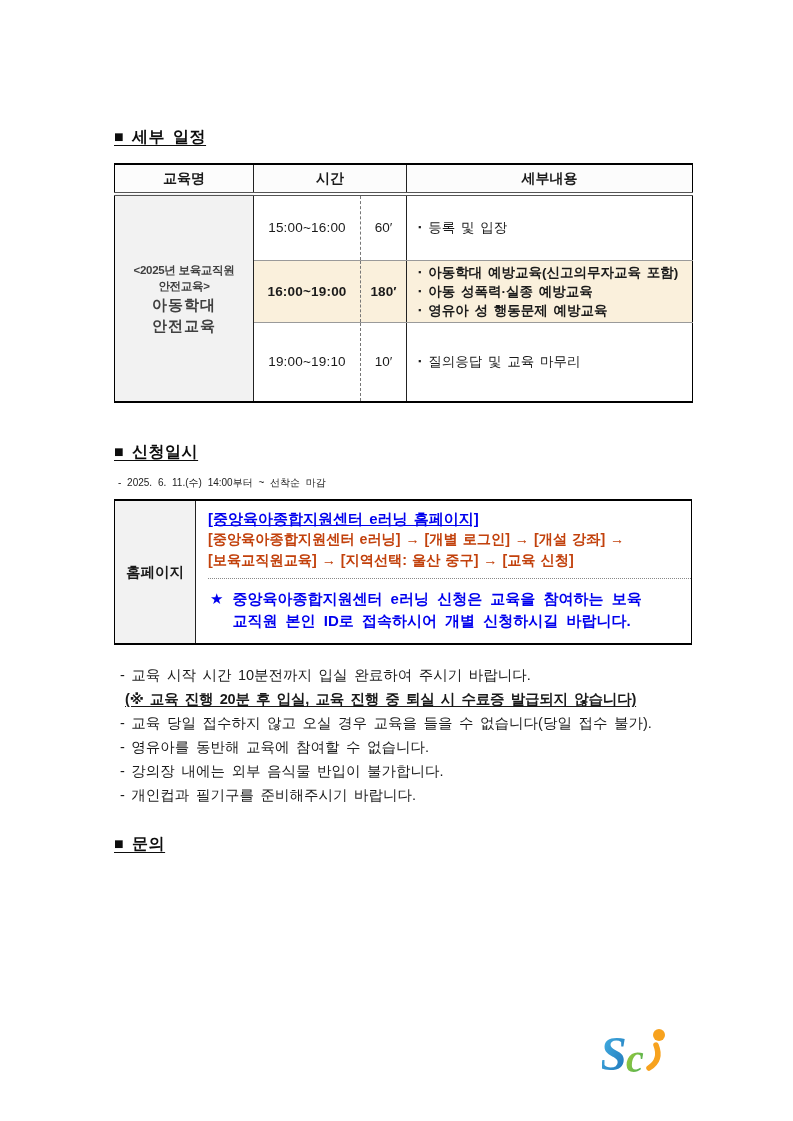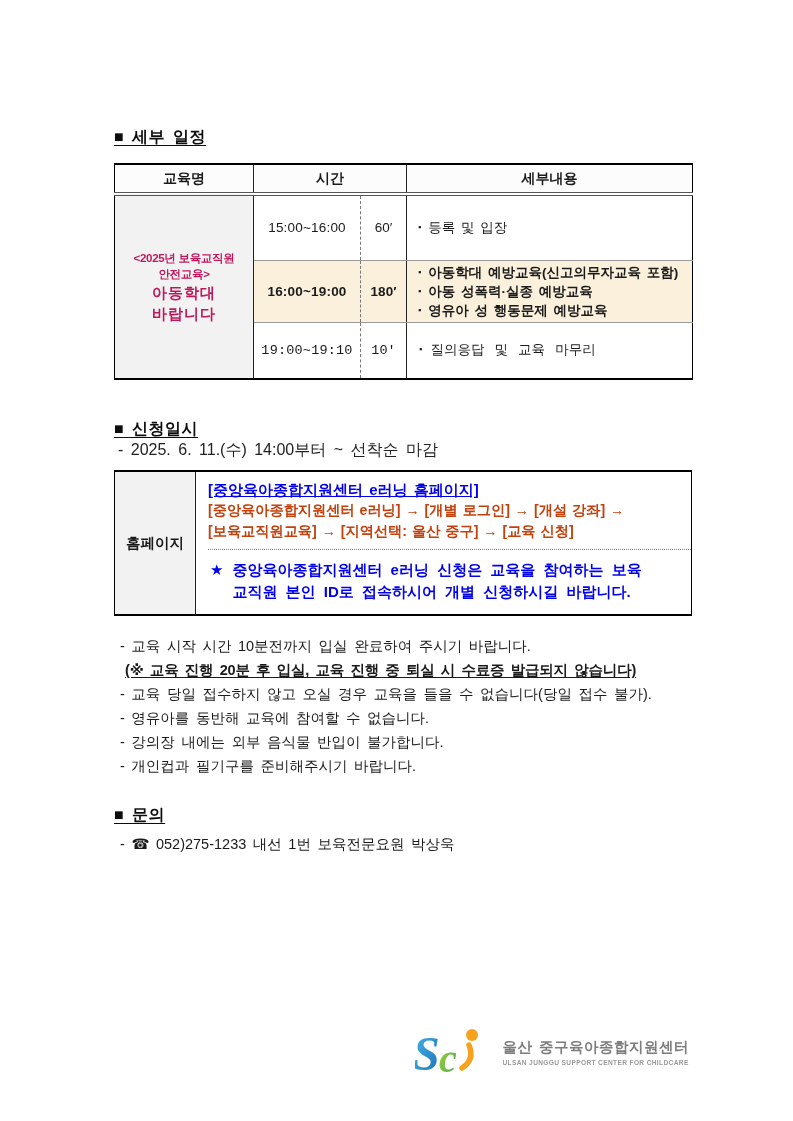--- a/index.html
+++ b/index.html
@@ -31,39 +31,39 @@
   }
   .sched th {
     height:30px; font-size:14px; font-weight:bold; text-align:center;
     background:#fcfcfc; border-bottom:4px double #555;
     word-spacing:3px;
   }
   .sched th.b-r, .sched td.b-r { border-right:1.2px solid #222; }
   .sched td { font-size:13.5px; vertical-align:middle; }
   .td-course {
     background:#f2f2f2; text-align:center; font-weight:bold;
-    color:#be185d;
+    color:#404040;
   }
   .course-small { font-size:11.5px; line-height:16px; letter-spacing:-0.3px; }
   .course-big { font-size:15px; line-height:21px; letter-spacing:1px; }
   .td-time { text-align:center; letter-spacing:0.2px; }
   .td-dur { text-align:center; border-left:1px dashed #777; }
   .td-detail { padding-left:11px; }
   .row-h { height:66px; }
   .row-h2 { height:62px; }
-  .row-h3 { height:57px;font-family:Liberation Mono, monospace; }
+  .row-h3 { height:80px; }
   .rb { border-bottom:1px solid #9a9a9a; }
   .hl td { background:#faf0dc; font-weight:bold; }
   .li { display:flex; align-items:flex-start; line-height:19px; }
   .blt { font-size:9px; margin-right:7px; line-height:19px; }
   .detail-text { word-spacing:2px; }
 
   
   .h2 { margin-top:39px; }
-  .plain-line { font-size:16px; word-spacing:3px; padding-left:4px; color:#222; }
+  .plain-line { margin-top:13px; font-size:10px; word-spacing:3px; padding-left:4px; color:#222; }
 
   
   .h3 { margin-top:31px; }
   .method {
     width:578px; margin-top:9px;
     border-collapse:collapse; table-layout:fixed;
     border-left:1.3px solid #000; border-right:1.3px solid #000;
     border-top:2.5px solid #000; border-bottom:2.5px solid #000;
   }
   .method td { vertical-align:middle; }
@@ -123,21 +123,21 @@
           <tr>
         <th class="b-r">교육명</th>
         <th colspan="2" class="b-r">시간</th>
         <th>세부내용</th>
       </tr>
       <tr class="row-h">
         <td class="td-course b-r" rowspan="3">
           <div class="course-small">&lt;2025년 보육교직원</div>
           <div class="course-small">안전교육&gt;</div>
           <div class="course-big">아동학대</div>
-          <div class="course-big">바랍니다</div>
+          <div class="course-big">안전교육</div>
         </td>
         <td class="td-time rb">15:00~16:00</td>
         <td class="td-dur b-r rb">60′</td>
         <td class="td-detail rb">
           <div class="li">
                 <span class="blt">▪</span>
                 <span class="detail-text">등록 및 입장</span>
               </div>
         </td>
       </tr>
@@ -199,43 +199,34 @@
     <div class="notice-list">
       <div class="notice-item">- 교육 시작 시간 10분전까지 입실 완료하여 주시기 바랍니다.</div>
       <div class="notice-item warn">(※ 교육 진행 20분 후 입실, 교육 진행 중 퇴실 시 수료증 발급되지 않습니다)</div>
       <div class="notice-item">- 교육 당일 접수하지 않고 오실 경우 교육을 들을 수 없습니다(당일 접수 불가).</div>
       <div class="notice-item">- 영유아를 동반해 교육에 참여할 수 없습니다.</div>
       <div class="notice-item">- 강의장 내에는 외부 음식물 반입이 불가합니다.</div>
       <div class="notice-item">- 개인컵과 필기구를 준비해주시기 바랍니다.</div>
     </div>
 
     <div class="h-section h5">■ 문의</div>
-    <div class="contact-line">
-      <span>-</span>
-      <span>☎</span>
-      <span>052)275-1233 내선 1번 보육전문요원 박상욱</span>
-    </div>
 
   </div>
 
   <div class="footer">
     <svg class="logo-mark" width="78" height="52" viewBox="0 0 78 52">
       <defs>
         <linearGradient id="gb" x1="0" y1="0" x2="1" y2="1">
           <stop offset="0" stop-color="#49b8e8"></stop>
             <stop offset="1" stop-color="#1b6fb5"></stop>
         </linearGradient>
         <linearGradient id="gg" x1="0" y1="0" x2="1" y2="1">
           <stop offset="0" stop-color="#b5d334"></stop>
             <stop offset="1" stop-color="#3aa858"></stop>
         </linearGradient>
       </defs>
       <text x="-2" y="44" font-family="Liberation Serif, DejaVu Serif, serif" font-size="48" font-style="italic" font-weight="bold" fill="url(#gb)">S</text>
       <text x="24" y="46" font-family="Liberation Serif, DejaVu Serif, serif" font-size="40" font-style="italic" font-weight="bold" fill="url(#gg)">c</text>
       <circle cx="57" cy="9" r="6" fill="#f7a21e"></circle>
       <path d="M47 42 Q60 34 54 19" stroke="#f7a21e" stroke-width="5.5" fill="none" stroke-linecap="round"></path>
     </svg>
-    <div class="logo-text">
-      <div class="org-ko">울산 중구육아종합지원센터</div>
-      <div class="org-en">ULSAN JUNGGU SUPPORT CENTER FOR CHILDCARE</div>
-    </div>
   </div>
 </div>
 
 </body></html>

